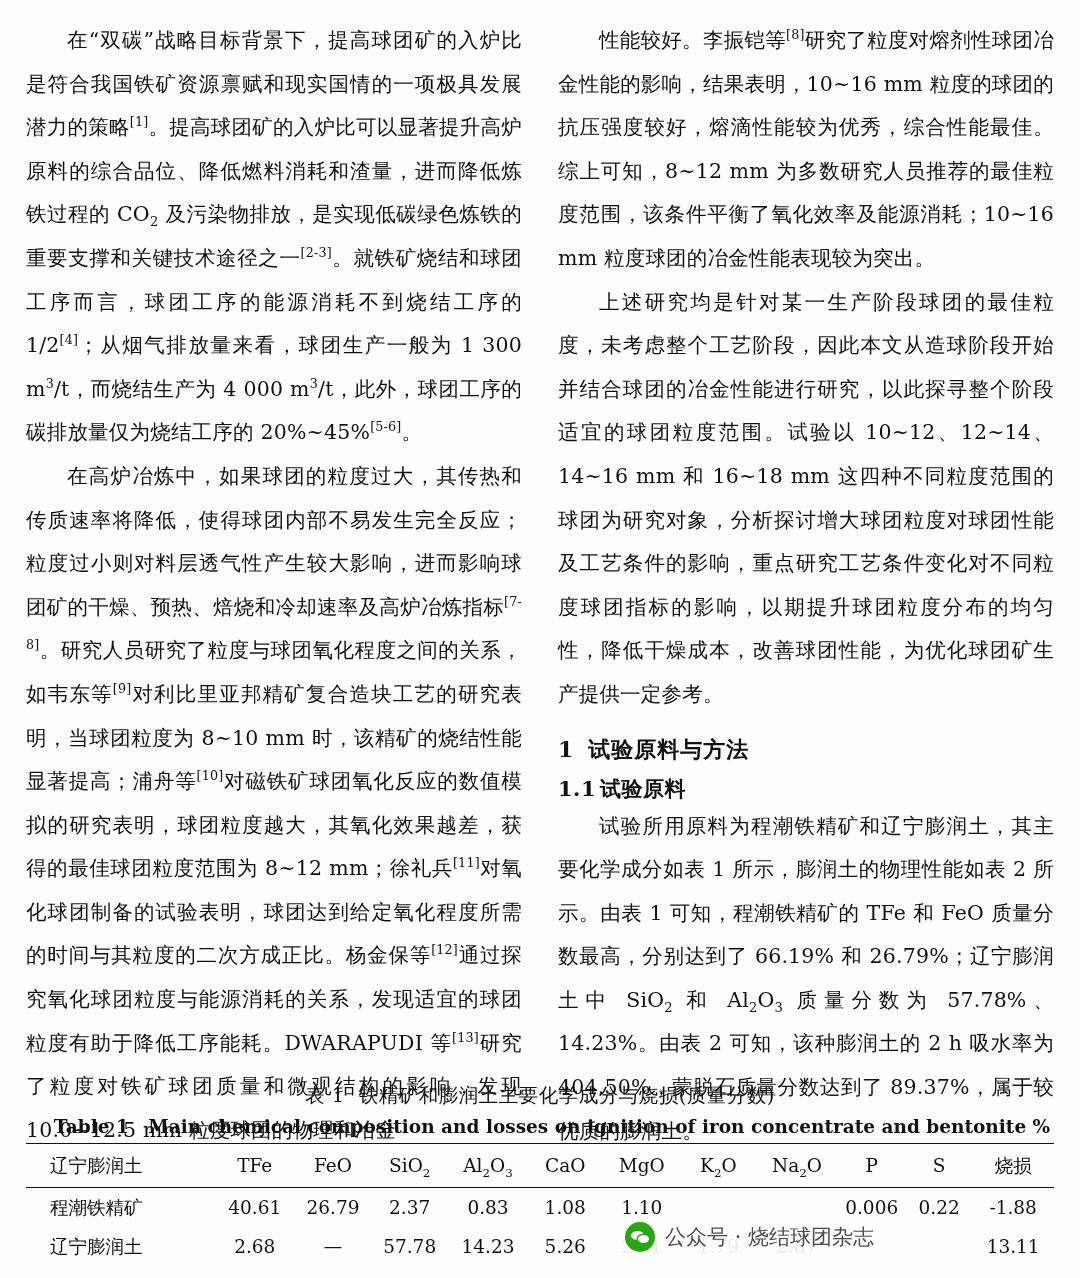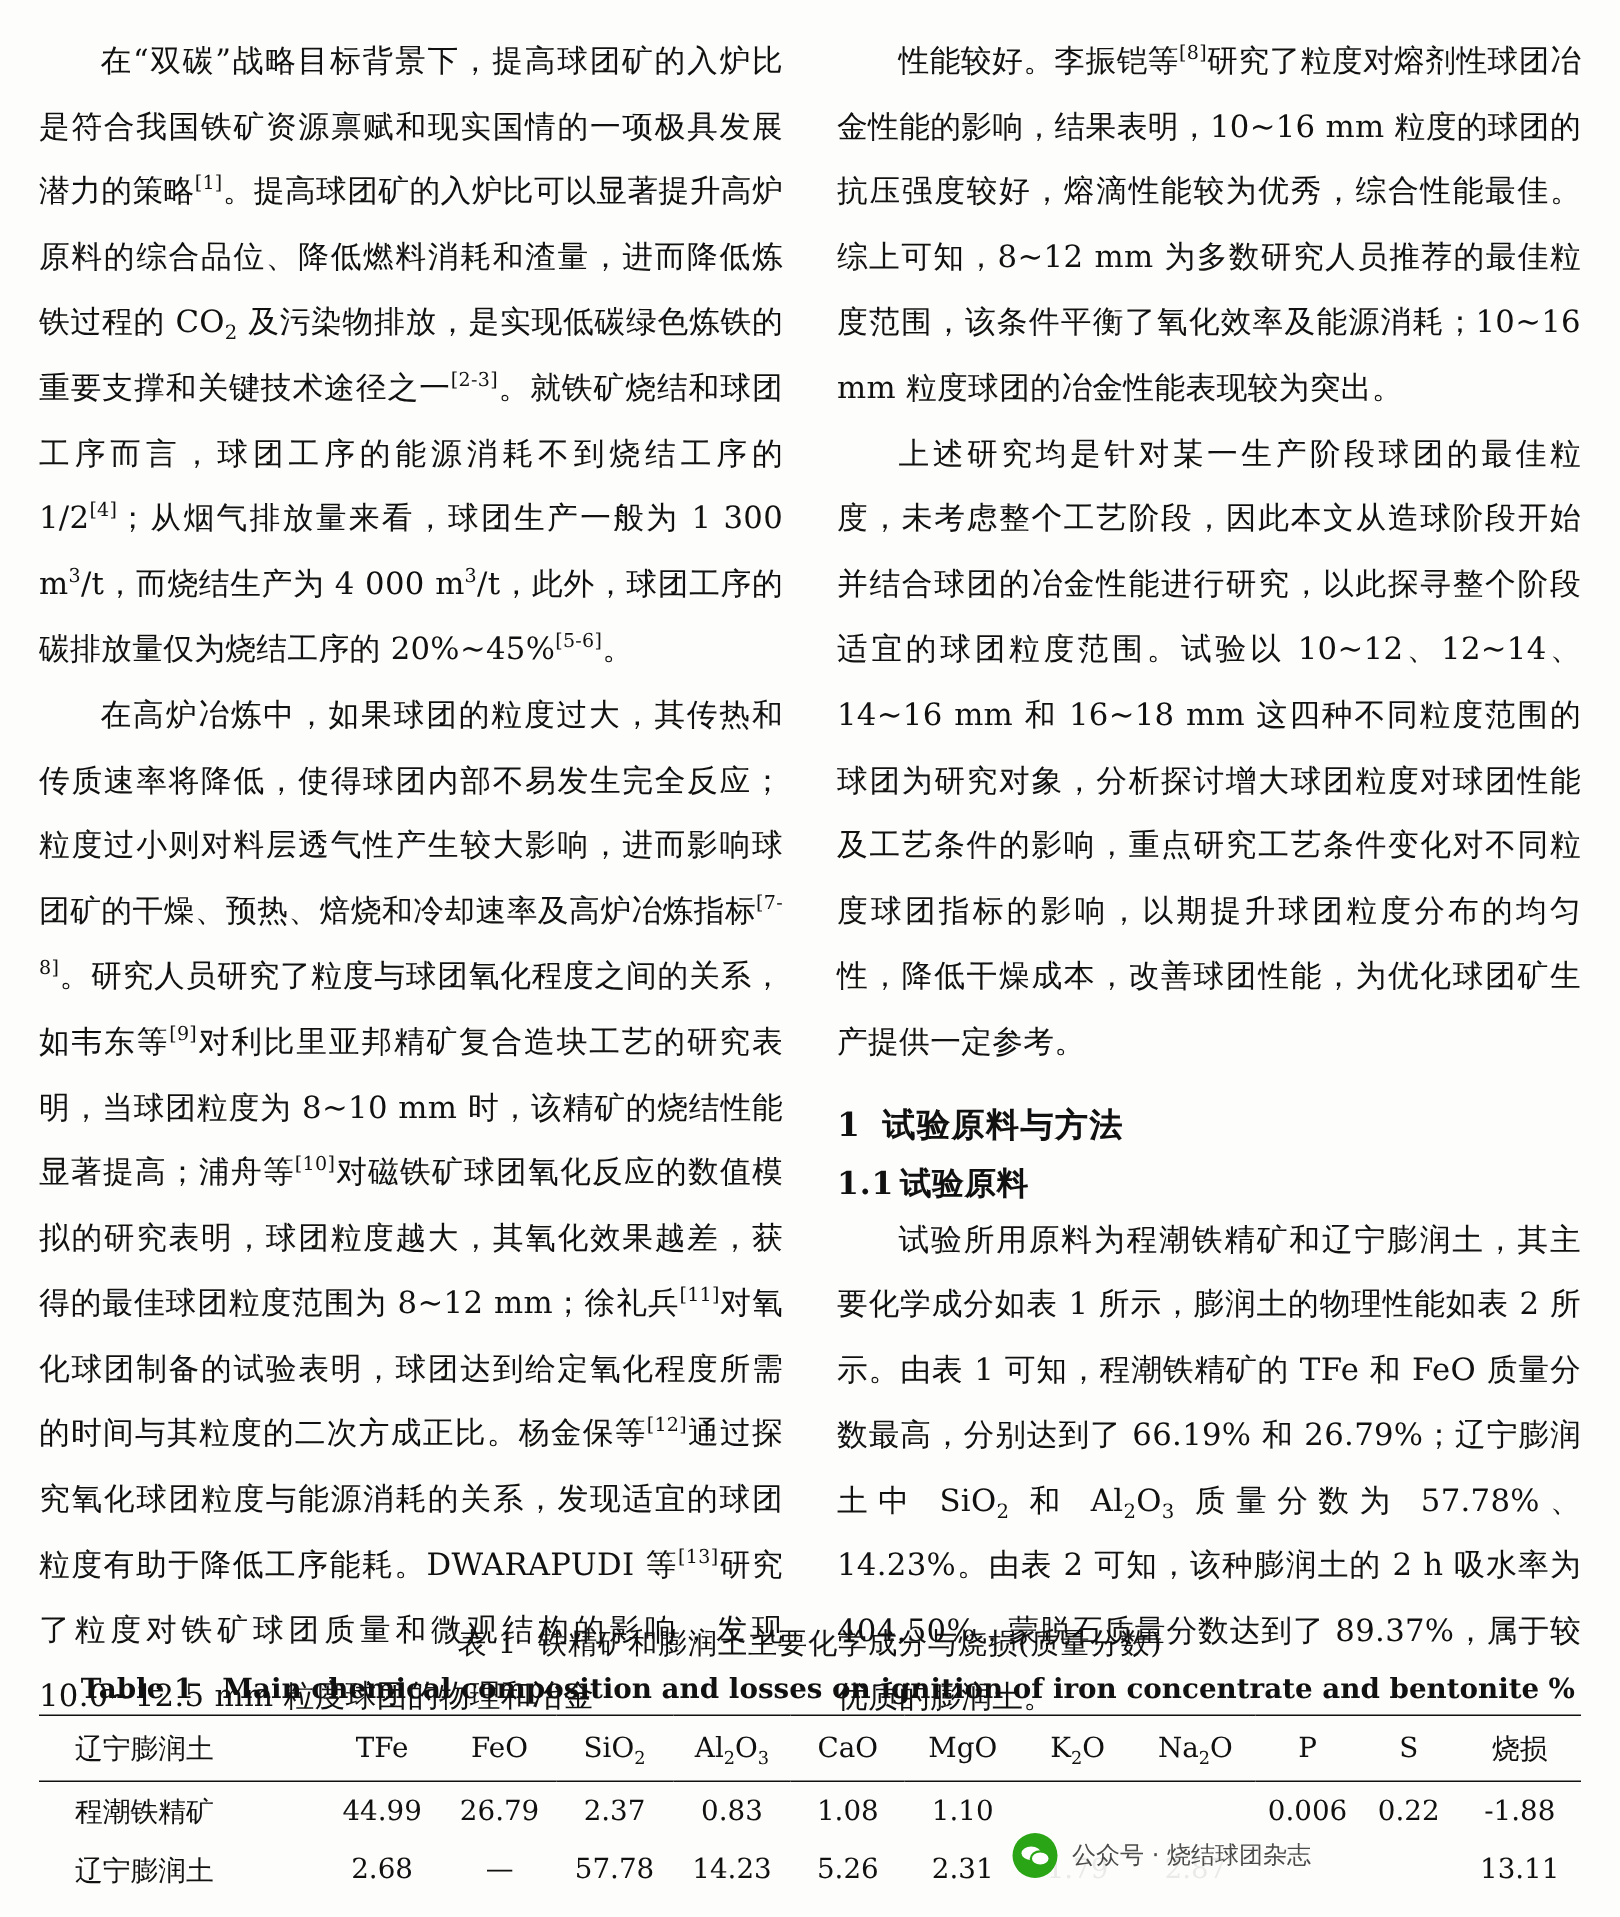--- a/index.html
+++ b/index.html
@@ -137,21 +137,21 @@
   .wechat {
     position: absolute;
     right: 30px;
     bottom: 22px;
     display: flex;
     align-items: center;
     gap: 10px;
     background: rgba(253,253,251,0.92);
     padding: 4px 8px;
     color: #4b4b4b;
-    font-size: 16px;
+    font-size: 21px;
     font-family: "DejaVu Sans", "Liberation Sans", sans-serif;
   }
   .wechat .wicon {
     width: 30px;
     height: 30px;
     border-radius: 50%;
     background: #2aa515;
     display: inline-block;
     position: relative;
   }
@@ -237,21 +237,21 @@
           <th style="width:84px">K<sub>2</sub>O</th>
           <th style="width:88px">Na<sub>2</sub>O</th>
           <th style="width:72px">P</th>
           <th style="width:72px">S</th>
           <th style="width:88px">烧损</th>
         </tr>
       </thead>
       <tbody>
         <tr class="rule-mid">
           <td class="rowhead">程潮铁精矿</td>
-          <td>44.99</td>
+          <td>40.61</td>
           <td>26.79</td>
           <td>2.37</td>
           <td>0.83</td>
           <td>1.08</td>
           <td>1.10</td>
           <td></td>
           <td></td>
           <td>0.006</td>
           <td>0.22</td>
           <td>-1.88</td>

